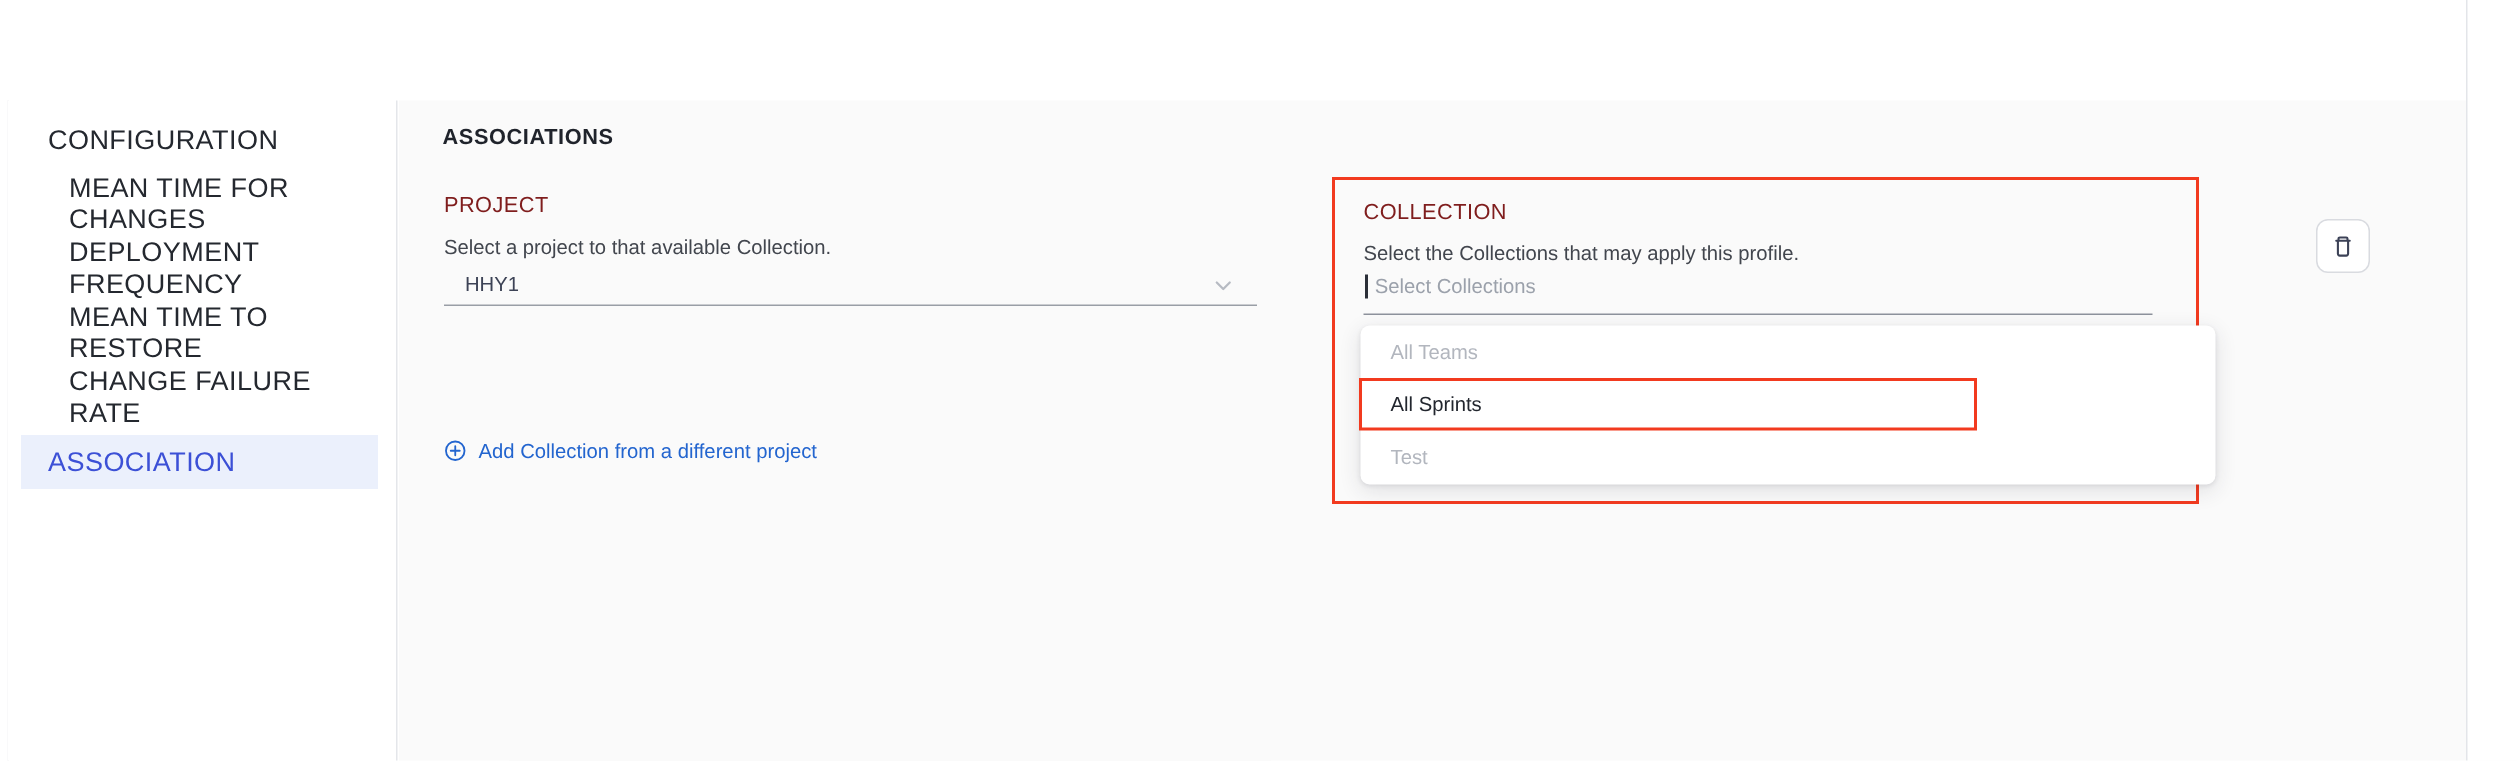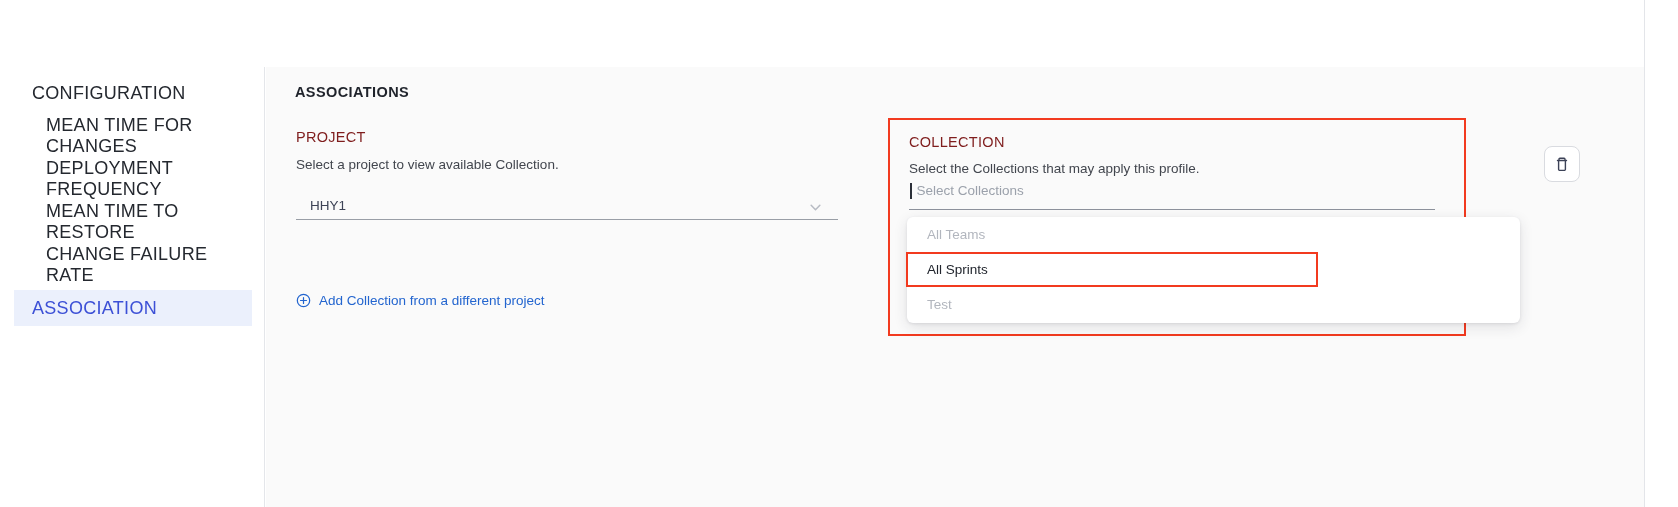--- a/index.html
+++ b/index.html
@@ -36,37 +36,37 @@
 
   
   .main { position:absolute; left:266px; top:67px; right:0; bottom:0; background:#fafafa; }
   .section-title { position:absolute; left:29px; top:17px; font-size:14.5px; font-weight:700;
     color:#1f232b; letter-spacing:0.4px; }
   .block-title { font-size:14.5px; font-weight:400; color:#7f1d1d; letter-spacing:0.3px; }
   .block-desc { font-size:13.5px; color:#42464e; }
 
   .project-block { position:absolute; left:30px; top:62px; width:545px; }
   .project-block .block-desc { margin-top:12px; }
-  .select-box { position:relative; margin-top:20px; width:542px; height:28px;
+  .select-box { position:relative; margin-top:4px; width:542px; height:28px;
     border-bottom:1px solid #999ea6; display:flex; align-items:center; cursor:pointer; }
   .select-value { padding-left:14px; font-size:13.5px; color:#3d4356; }
   .select-chevron { position:absolute; right:16px; top:8px; color:#b7bbc3; }
   .add-link { position:absolute; left:30px; top:226px; display:flex; align-items:center;
     gap:8px; color:#2365cf; font-size:13.5px; cursor:pointer; }
 
   .collection-card { position:absolute; left:622px; top:51px; width:578px; height:218px;
     border:2px solid #f23a1f; }
   .collection-inner { position:absolute; left:19px; top:14px; width:528px; }
   .collection-inner .block-desc { margin-top:11px; }
   .collection-input { position:relative; margin-top:7px; width:526px; height:27px;
     border-bottom:1px solid #8d929c; display:flex; cursor:text; }
   .caret { width:1.5px; height:16px; background:#2b2f38; margin-left:1px; }
   .placeholder { margin-left:5px; font-size:13.5px; color:#9ba1ab; }
 
-  .dropdown { position:absolute; left:641px; top:150px; width:613px; height:106px;
+  .dropdown { position:absolute; left:641px; top:150px; width:570px; height:106px;
     background:#ffffff; border-radius:6px; box-shadow:0 4px 14px rgba(40,41,61,0.12),
     0 1px 3px rgba(40,41,61,0.10); }
   .option { position:absolute; left:0; width:100%; height:35px; display:flex;
     align-items:center; font-size:13.5px; padding-left:20px; cursor:pointer; }
   .option.dim { color:#b2b6be; }
   .option.dark { color:#22262e; }
   .opt-highlight { position:absolute; left:-1px; top:35px; width:412px; height:35px;
     border:2px solid #f23a1f; pointer-events:none; }
 
   .trash-btn { position:absolute; left:1278px; top:79px; width:36px; height:36px;
@@ -100,21 +100,21 @@
     <div class="nav-item active" style="top:223px">
       <span class="lbl">ASSOCIATION</span>
     </div>
   </nav>
 
   <main class="main">
     <div class="section-title">ASSOCIATIONS</div>
 
     <div class="project-block">
       <div class="block-title">PROJECT</div>
-      <div class="block-desc">Select a project to view available Collection.</div>
+      <div class="block-desc">Select a project to that available Collection.</div>
       <div class="select-box">
         <span class="select-value">HHY1</span>
         <span class="select-chevron">
           <svg width="13" height="13" viewBox="0 0 12 12">
               <path d="M2 4 L6 8 L10 4" fill="none" stroke="#b7bbc3" stroke-width="1.4" stroke-linecap="round" stroke-linejoin="round"></path>
             </svg>
         </span>
       </div>
     </div>
 

